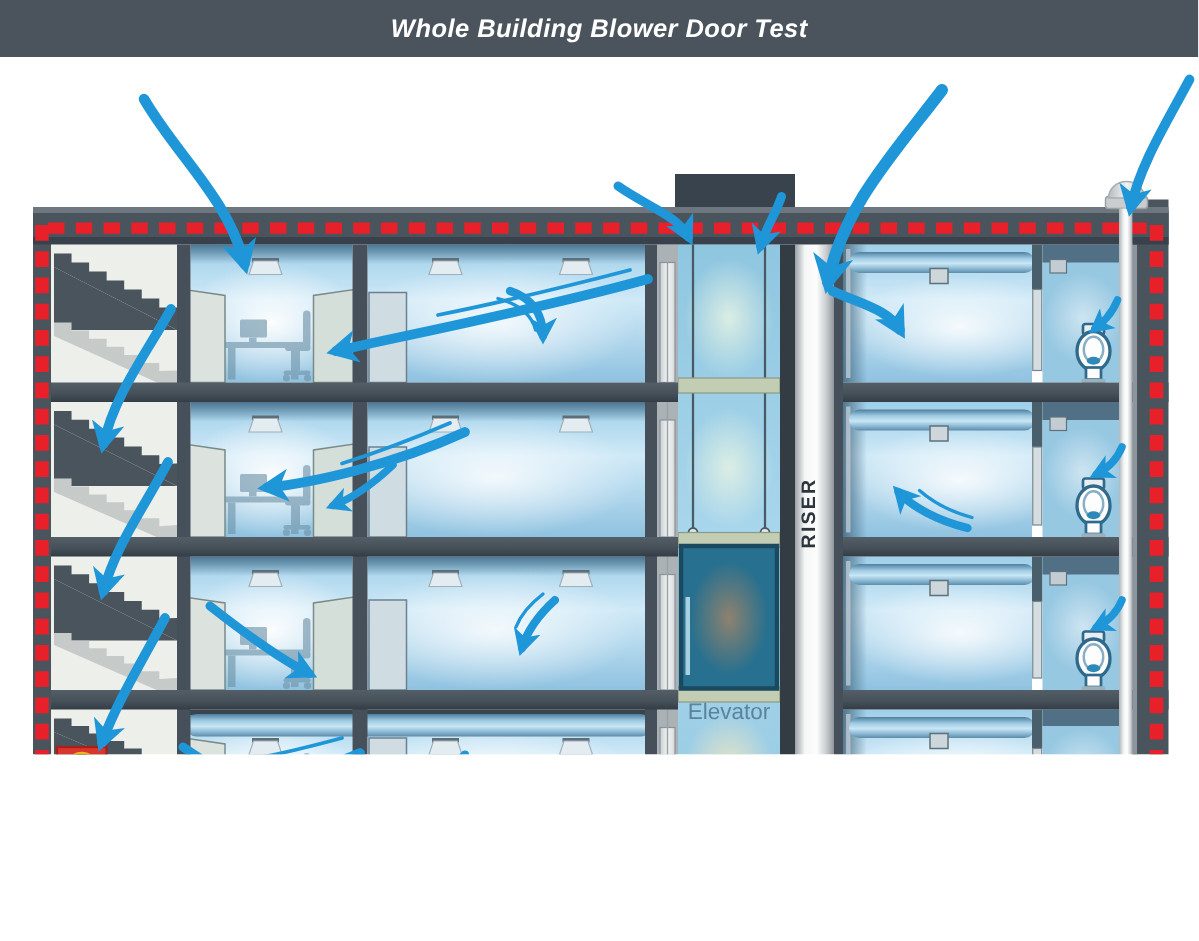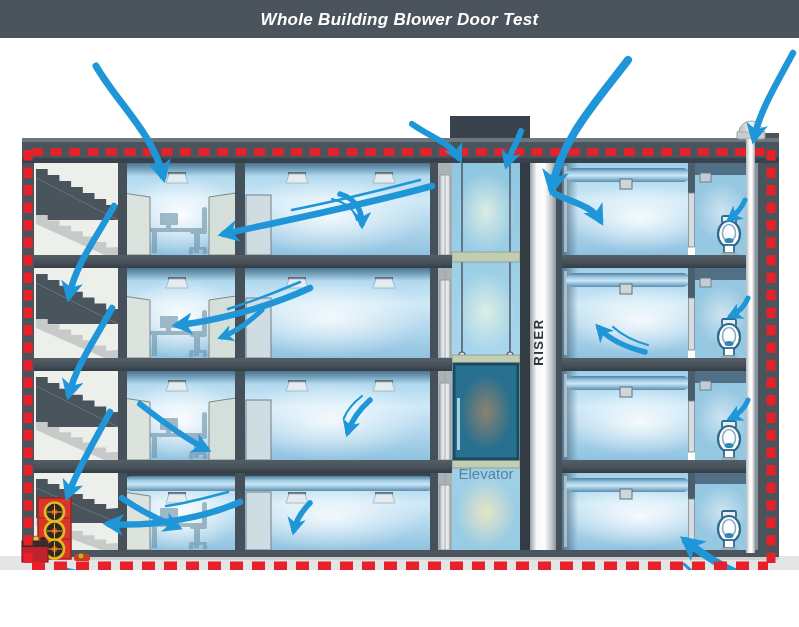--- a/index.html
+++ b/index.html
@@ -1,16 +1,16 @@
 <!DOCTYPE html>
 <html><head>
 <meta charset="utf-8">
 <style>
   html,body{margin:0;padding:0;background:#fff;}
-  .stage{position:relative;width:799px;height:570px;overflow:hidden;background:#fff;
+  .stage{position:relative;width:799px;height:503px;overflow:hidden;background:#fff;
          font-family:"Liberation Sans",sans-serif;}
   svg{display:block;}
   .title-text{font-family:"Liberation Sans",sans-serif;font-size:17px;font-weight:bold;
               font-style:italic;fill:#ffffff;letter-spacing:.3px;}
   .riser-text{font-family:"Liberation Sans",sans-serif;font-size:13px;font-weight:bold;
               fill:#2c343c;letter-spacing:1.5px;}
   .elevator-text{font-family:"Liberation Sans",sans-serif;font-size:15px;fill:#577f99;opacity:.95;}
 </style>
 </head>
 <body>

